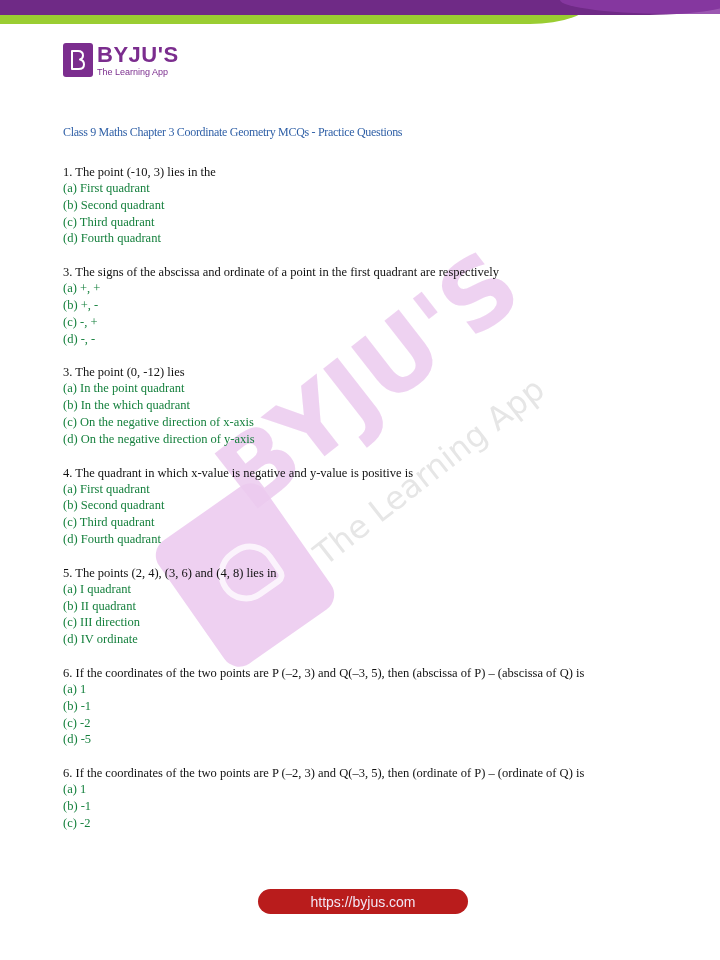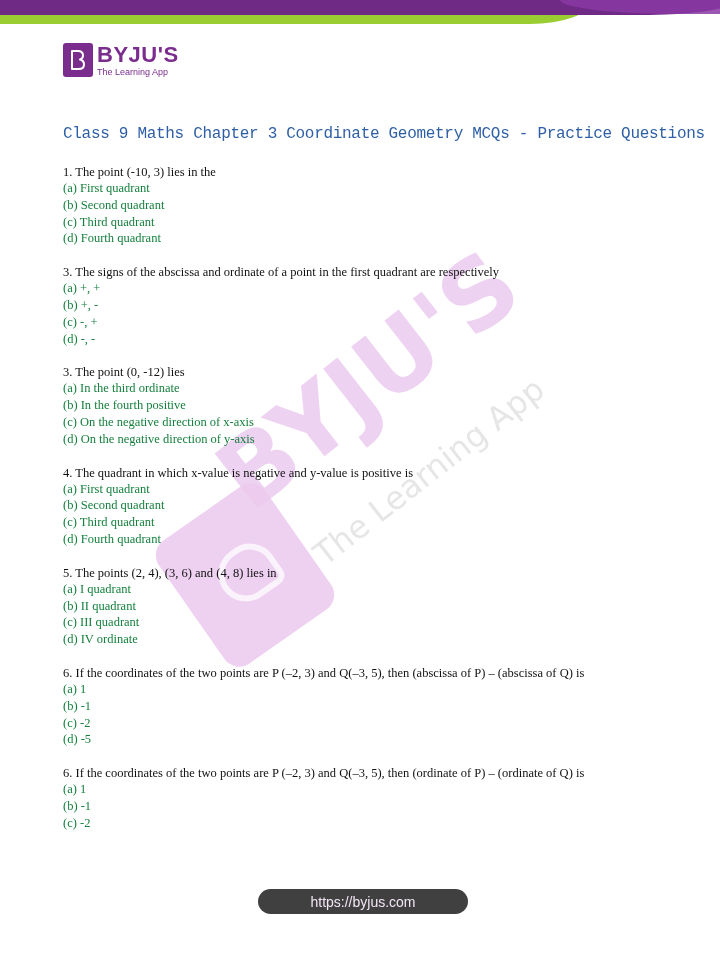--- a/index.html
+++ b/index.html
@@ -11,34 +11,34 @@
   .band-purple { position: absolute; left: -10px; top: 0; width: 745px; height: 15px; background: #6f2a86; border-bottom-right-radius: 160px 28px; }
   .band-purple-tip { position: absolute; right: -20px; top: 0; width: 180px; height: 14px; background: #8a3aa3; border-bottom-left-radius: 120px 14px; opacity: 0.85; }
 
   .logo { position: absolute; left: 63px; top: 43px; display: flex; align-items: center; }
   .logo-mark { width: 30px; height: 34px; background: #7b2d8e; border-radius: 3px; display: flex; align-items: center; justify-content: center; }
   .logo-mark svg { display: block; }
   .logo-text { margin-left: 4px; display: flex; flex-direction: column; line-height: 1; }
   .logo-brand { font-family: "Liberation Sans", sans-serif; font-size: 22px; font-weight: bold; color: #7b2d8e; letter-spacing: 0.5px; }
   .logo-tag { font-family: "Liberation Sans", sans-serif; font-size: 9px; color: #7b2d8e; margin-top: 2px; }
 
-  .page-title { position: absolute; left: 63px; top: 125px; font-family: Liberation Mono, monospace; font-size: 16px; color: #2e5fa6; letter-spacing: -0.3px; white-space: nowrap; }
+  .page-title { position: absolute; left: 63px; top: 125px; font-family: Liberation Serif, serif; font-size: 12px; color: #2e5fa6; letter-spacing: -0.3px; white-space: nowrap; }
 
   .watermark { position: absolute; left: 160px; top: 300px; width: 440px; height: 360px; pointer-events: none; }
   .wm-mark { position: absolute; left: 20px; top: 200px; width: 130px; height: 150px; background: #eccbef; border-radius: 18px; transform: rotate(-35deg); opacity: 0.9; }
   .wm-heart { position: absolute; left: 58px; top: 245px; width: 60px; height: 55px; border: 6px solid #ffffff; border-radius: 28px 28px 10px 28px; transform: rotate(-35deg); opacity: 0.75; }
   .wm-brand { position: absolute; left: 105px; top: 120px; font-family: "DejaVu Sans", sans-serif; font-weight: bold; font-size: 96px; color: #eccbef; transform: rotate(-38deg); transform-origin: left bottom; white-space: nowrap; opacity: 0.85; }
   .wm-tag { position: absolute; left: 170px; top: 235px; font-family: "DejaVu Sans", sans-serif; font-size: 32px; color: #e6e6e6; transform: rotate(-38deg); transform-origin: left bottom; white-space: nowrap; }
 
   .content { position: absolute; left: 63px; top: 164px; width: 600px; }
   .question { margin-bottom: 17px; }
   .q-text { font-weight: normal; font-size: 12.5px; line-height: 16px; color: #111; }
   .opt { font-size: 12.5px; line-height: 16.8px; color: #15803d; }
 
-  .footer-pill { position: absolute; left: 258px; top: 889px; width: 210px; height: 25px; border-radius: 13px; background: #404040; display: flex; align-items: center; justify-content: center; }
+  .footer-pill { position: absolute; left: 258px; top: 889px; width: 210px; height: 25px; border-radius: 13px; background: #b91c1c; display: flex; align-items: center; justify-content: center; }
   .footer-url { font-family: "Liberation Sans", sans-serif; font-size: 14px; color: #f2e6f5; }
 </style>
 </head>
 <body>
 
 <div class="top-band">
   <div class="band-green"></div>
   <div class="band-purple"></div>
   <div class="band-purple-tip"></div>
 </div>
@@ -74,37 +74,37 @@
   </div>
   <div class="question">
     <div class="q-text">3. The signs of the abscissa and ordinate of a point in the first quadrant are respectively</div>
     <div class="opt">(a) +, +</div>
     <div class="opt">(b) +, -</div>
     <div class="opt">(c) -, +</div>
     <div class="opt">(d) -, -</div>
   </div>
   <div class="question">
     <div class="q-text">3. The point (0, -12) lies</div>
-    <div class="opt">(a) In the third ordinate</div>
-    <div class="opt">(b) In the fourth positive</div>
+    <div class="opt">(a) In the point quadrant</div>
+    <div class="opt">(b) In the which quadrant</div>
     <div class="opt">(c) On the negative direction of x-axis</div>
     <div class="opt">(d) On the negative direction of y-axis</div>
   </div>
   <div class="question">
     <div class="q-text">4. The quadrant in which x-value is negative and y-value is positive is</div>
     <div class="opt">(a) First quadrant</div>
     <div class="opt">(b) Second quadrant</div>
     <div class="opt">(c) Third quadrant</div>
     <div class="opt">(d) Fourth quadrant</div>
   </div>
   <div class="question">
     <div class="q-text">5. The points (2, 4), (3, 6) and (4, 8) lies in</div>
     <div class="opt">(a) I quadrant</div>
     <div class="opt">(b) II quadrant</div>
-    <div class="opt">(c) III quadrant</div>
+    <div class="opt">(c) III direction</div>
     <div class="opt">(d) IV ordinate</div>
   </div>
   <div class="question">
     <div class="q-text">6. If the coordinates of the two points are P (–2, 3) and Q(–3, 5), then (abscissa of P) – (abscissa of Q) is</div>
     <div class="opt">(a) 1</div>
     <div class="opt">(b) -1</div>
     <div class="opt">(c) -2</div>
     <div class="opt">(d) -5</div>
   </div>
   <div class="question">

